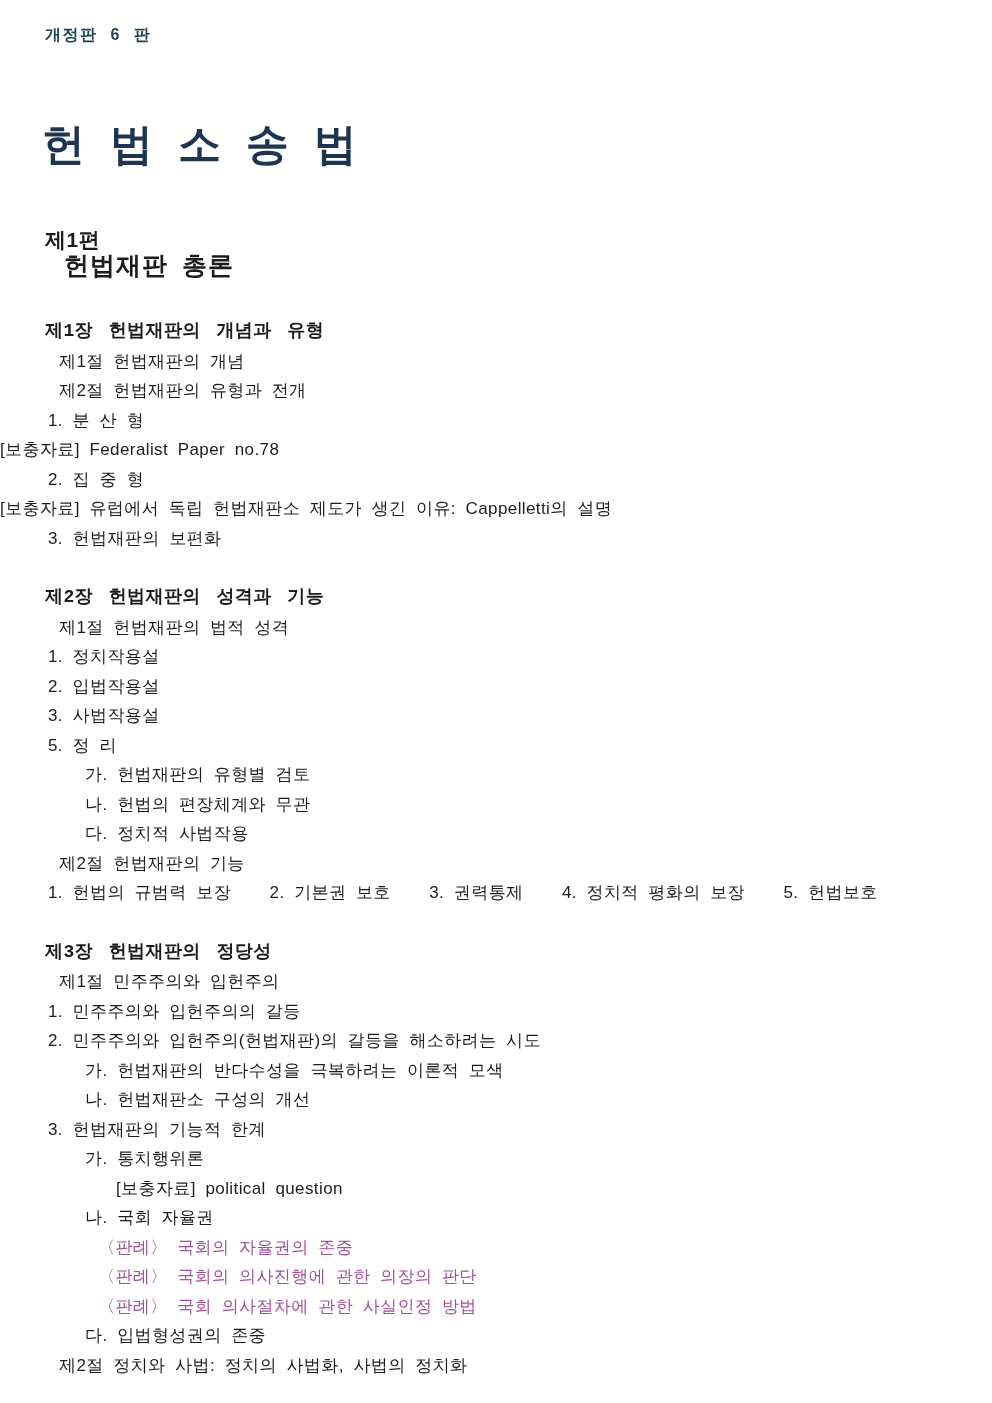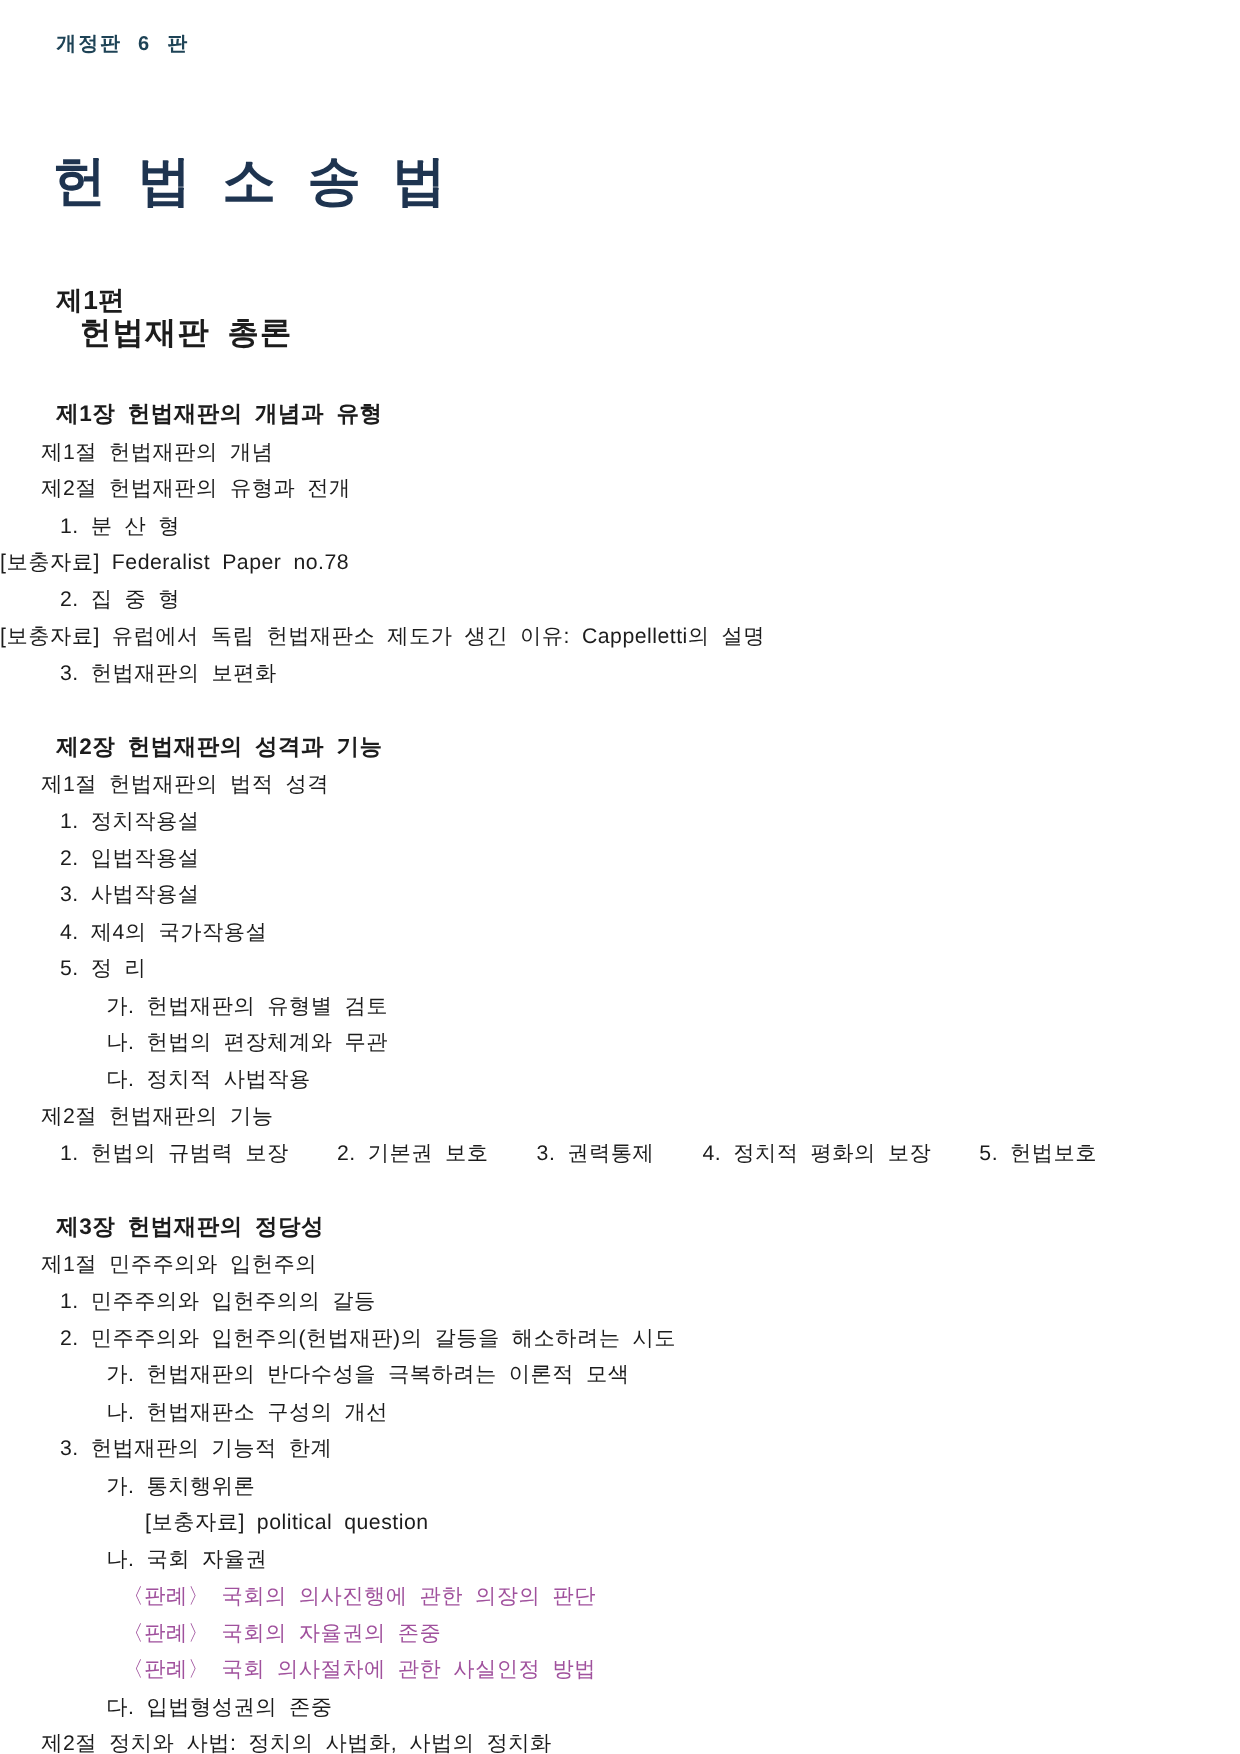--- a/index.html
+++ b/index.html
@@ -56,22 +56,22 @@
     position: absolute; left: 0; top: 317px;
     width: 992px;
   }
   .line {
     height: 29.5px; line-height: 29.5px;
     font-size: 17px;
     letter-spacing: 0.4px; word-spacing: 4.5px;
     white-space: pre;
     color: var(--text);
   }
-  .line.chapter { font-weight: bold; font-size: 18px; padding-left: 45px; }
-  .line.section { padding-left: 33px; }
+  .line.chapter { font-weight: bold; font-size: 18px; padding-left: 45px; font-family: Liberation Mono, monospace; }
+  .line.section { padding-left: 59px; }
   .line.num     { padding-left: 48px; }
   .line.supp1   { }
   .line.sub     { padding-left: 85px; }
   .line.supp2   { padding-left: 116px; }
   .line.case    { padding-left: 98px; color: var(--purple); }
   .line.gap     { height: 30px; }
 </style>
 </head>
 <body>
 
@@ -92,37 +92,36 @@
       <div class="line supp1">[보충자료] Federalist Paper no.78</div>
       <div class="line num">2. 집 중 형</div>
       <div class="line supp1">[보충자료] 유럽에서 독립 헌법재판소 제도가 생긴 이유: Cappelletti의 설명</div>
       <div class="line num">3. 헌법재판의 보편화</div>
       <div class="line gap"></div>
       <div class="line chapter">제2장 헌법재판의 성격과 기능</div>
       <div class="line section">제1절 헌법재판의 법적 성격</div>
       <div class="line num">1. 정치작용설</div>
       <div class="line num">2. 입법작용설</div>
       <div class="line num">3. 사법작용설</div>
-      <div class="line num">4. 제4의 국가작용설</div>
       <div class="line num">5. 정 리</div>
       <div class="line sub">가. 헌법재판의 유형별 검토</div>
       <div class="line sub">나. 헌법의 편장체계와 무관</div>
       <div class="line sub">다. 정치적 사법작용</div>
       <div class="line section">제2절 헌법재판의 기능</div>
       <div class="line num">1. 헌법의 규범력 보장    2. 기본권 보호    3. 권력통제    4. 정치적 평화의 보장    5. 헌법보호</div>
       <div class="line gap"></div>
       <div class="line chapter">제3장 헌법재판의 정당성</div>
       <div class="line section">제1절 민주주의와 입헌주의</div>
       <div class="line num">1. 민주주의와 입헌주의의 갈등</div>
       <div class="line num">2. 민주주의와 입헌주의(헌법재판)의 갈등을 해소하려는 시도</div>
       <div class="line sub">가. 헌법재판의 반다수성을 극복하려는 이론적 모색</div>
       <div class="line sub">나. 헌법재판소 구성의 개선</div>
       <div class="line num">3. 헌법재판의 기능적 한계</div>
       <div class="line sub">가. 통치행위론</div>
       <div class="line supp2">[보충자료] political question</div>
       <div class="line sub">나. 국회 자율권</div>
+      <div class="line case">〈판례〉 국회의 자율권의 존중</div>
       <div class="line case">〈판례〉 국회의 의사진행에 관한 의장의 판단</div>
-      <div class="line case">〈판례〉 국회의 자율권의 존중</div>
       <div class="line case">〈판례〉 국회 의사절차에 관한 사실인정 방법</div>
       <div class="line sub">다. 입법형성권의 존중</div>
       <div class="line section">제2절 정치와 사법: 정치의 사법화, 사법의 정치화</div>
     </div>
 </div>
 
 </body></html>

